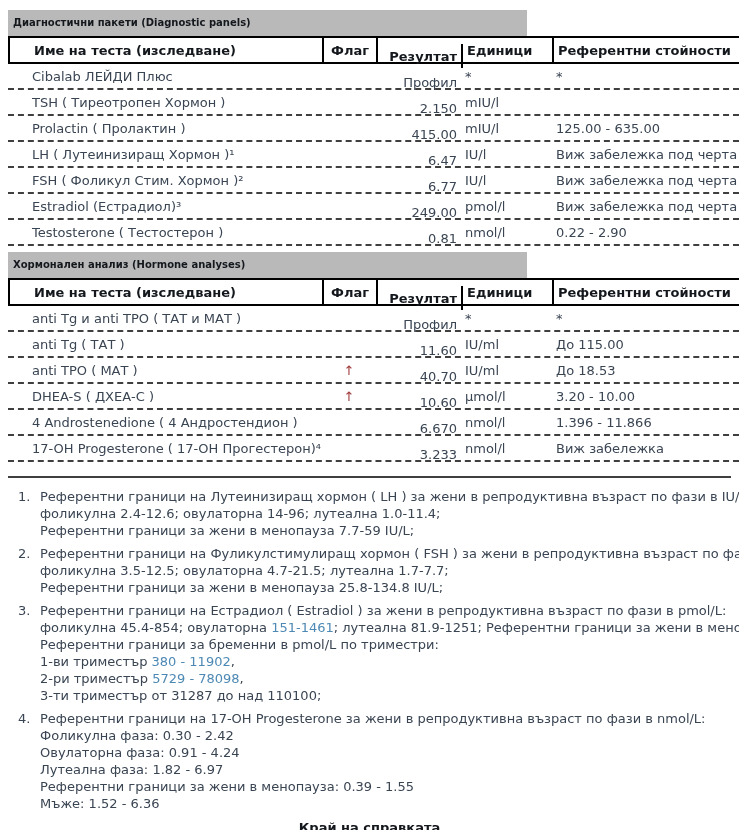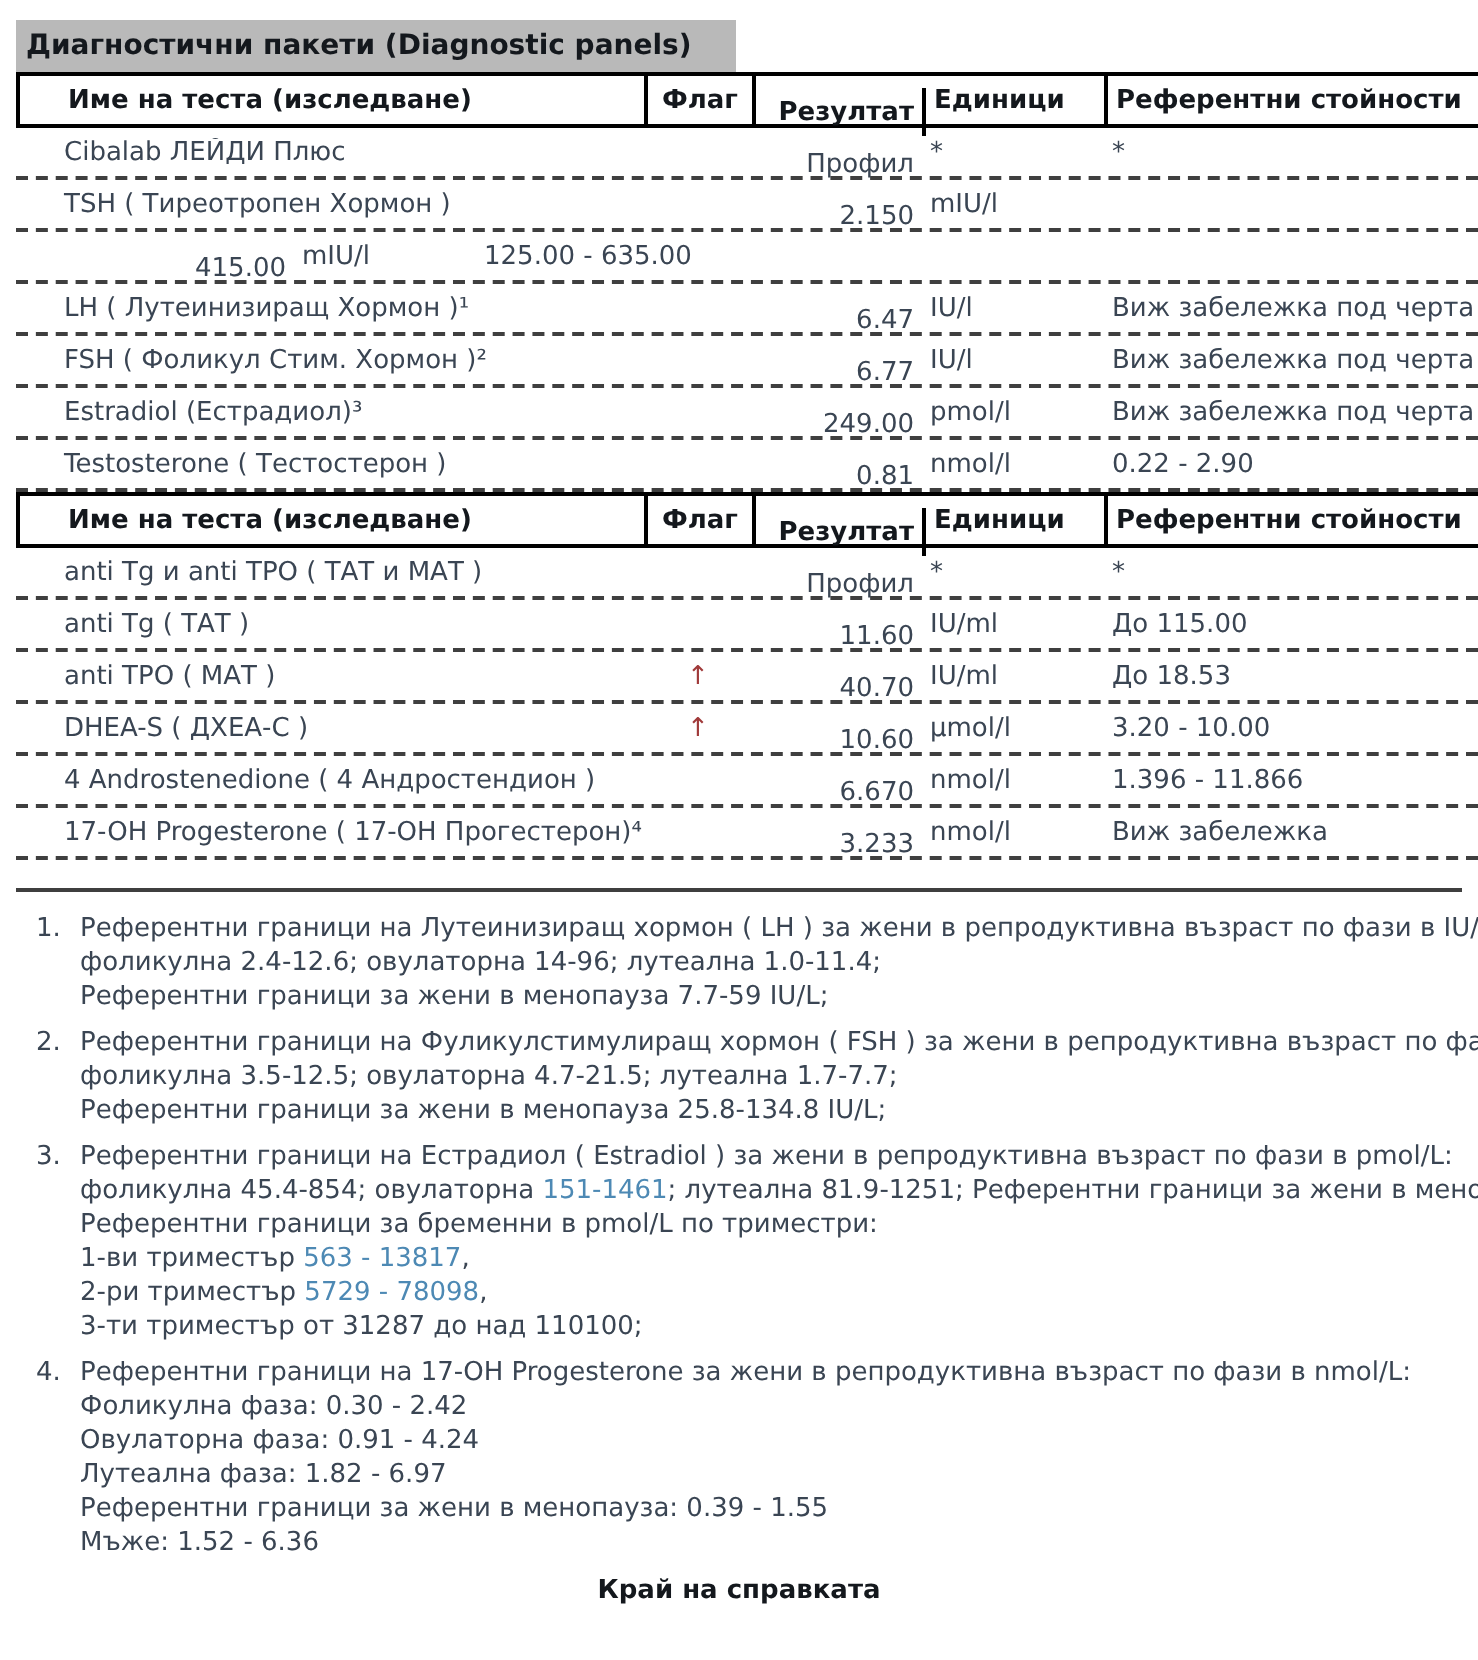--- a/index.html
+++ b/index.html
@@ -5,22 +5,22 @@
   * { margin:0; padding:0; box-sizing:border-box; }
   html,body { background:#fff; }
   body {
     width:739px; height:830px; overflow:hidden;
     font-family:"DejaVu Sans","Liberation Sans",sans-serif;
     font-size:13px; color:#3a4553;
   }
   .page { width:739px; height:830px; overflow:hidden; padding:10px 0 0 8px; position:relative; }
 
   .section-title {
-    width:360px; height:26px; background:#b9b9b9; color:#14181d;
-    font-weight:bold; font-size:14px; line-height:26px; padding-left:5px;
+    width:519px; height:26px; background:#b9b9b9; color:#14181d;
+    font-weight:bold; font-size:10px; line-height:26px; padding-left:5px;
     margin-top:6px;
   }
   .section:first-child .section-title { margin-top:0; }
 
   .lab-table { width:731px; }
   .trow {
     display:flex; position:relative; height:26px; align-items:center;
     border-bottom:2px dashed #3f3f3f;
   }
   .thead {
@@ -80,20 +80,21 @@
             <div class="cell c-units">*</div>
             <div class="cell c-ref">*</div>
           </div>
           <div class="trow">
             <div class="cell c-name indent">TSH ( Тиреотропен Хормон )</div>
             <div class="cell c-flag"></div>
             <div class="cell c-result">2.150</div>
             <div class="cell c-units">mIU/l</div>
           </div>
           <div class="trow">
+            <div class="cell c-name indent">Prolactin ( Пролактин )</div>
             <div class="cell c-flag"></div>
             <div class="cell c-result">415.00</div>
             <div class="cell c-units">mIU/l</div>
             <div class="cell c-ref">125.00 - 635.00</div>
           </div>
           <div class="trow">
             <div class="cell c-name indent">LH ( Лутеинизиращ Хормон )¹</div>
             <div class="cell c-flag"></div>
             <div class="cell c-result">6.47</div>
             <div class="cell c-units">IU/l</div>
@@ -116,20 +117,21 @@
           <div class="trow">
             <div class="cell c-name indent">Testosterone ( Тестостерон )</div>
             <div class="cell c-flag"></div>
             <div class="cell c-result">0.81</div>
             <div class="cell c-units">nmol/l</div>
             <div class="cell c-ref">0.22 - 2.90</div>
           </div>
         </div>
       </div>
       <div class="section">
+        <div class="section-title">Хормонален анализ (Hormone analyses)</div>
         <div class="lab-table">
           <div class="trow thead">
             <div class="cell c-name">Име на теста (изследване)</div>
             <div class="cell c-flag">Флаг</div>
             <div class="cell c-result">Резултат</div>
             <div class="cell c-units">Единици</div>
             <div class="cell c-ref">Референтни стойности</div>
           </div>
           <div class="trow">
             <div class="cell c-name">anti Tg и anti TPO ( ТАТ и МАТ )</div>
@@ -195,21 +197,21 @@
           <div class="fn-line"><span>фоликулна 3.5-12.5; овулаторна 4.7-21.5; лутеална 1.7-7.7;</span></div>
           <div class="fn-line"><span>Референтни граници за жени в менопауза 25.8-134.8 IU/L;</span></div>
         </div>
       </div>
       <div class="footnote">
         <div class="fn-num">3.</div>
         <div class="fn-body">
           <div class="fn-line"><span>Референтни граници на Естрадиол ( Estradiol ) за жени в репродуктивна възраст по фази в pmol/L:</span></div>
           <div class="fn-line"><span>фоликулна 45.4-854; овулаторна </span><span class="link">151-1461</span><span>; лутеална 81.9-1251; Референтни граници за жени в менопауза</span></div>
           <div class="fn-line"><span>Референтни граници за бременни в pmol/L по триместри:</span></div>
-          <div class="fn-line"><span>1-ви триместър </span><span class="link">563 - 13817</span><span>,</span></div>
+          <div class="fn-line"><span>1-ви триместър </span><span class="link">380 - 11902</span><span>,</span></div>
           <div class="fn-line"><span>2-ри триместър </span><span class="link">5729 - 78098</span><span>,</span></div>
           <div class="fn-line"><span>3-ти триместър от 31287 до над 110100;</span></div>
         </div>
       </div>
       <div class="footnote">
         <div class="fn-num">4.</div>
         <div class="fn-body">
           <div class="fn-line"><span>Референтни граници на 17-ОН Progesterone за жени в репродуктивна възраст по фази в nmol/L:</span></div>
           <div class="fn-line"><span>Фоликулна фаза: 0.30 - 2.42</span></div>
           <div class="fn-line"><span>Овулаторна фаза: 0.91 - 4.24</span></div>

